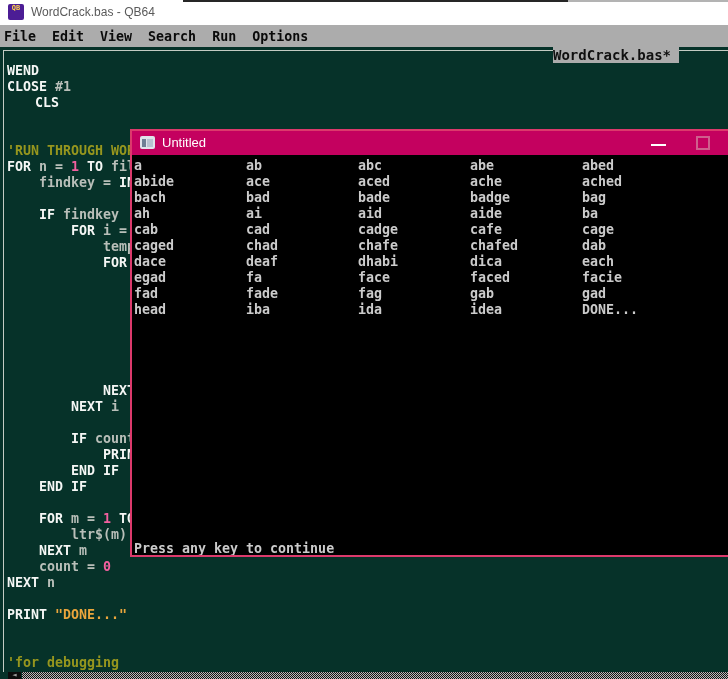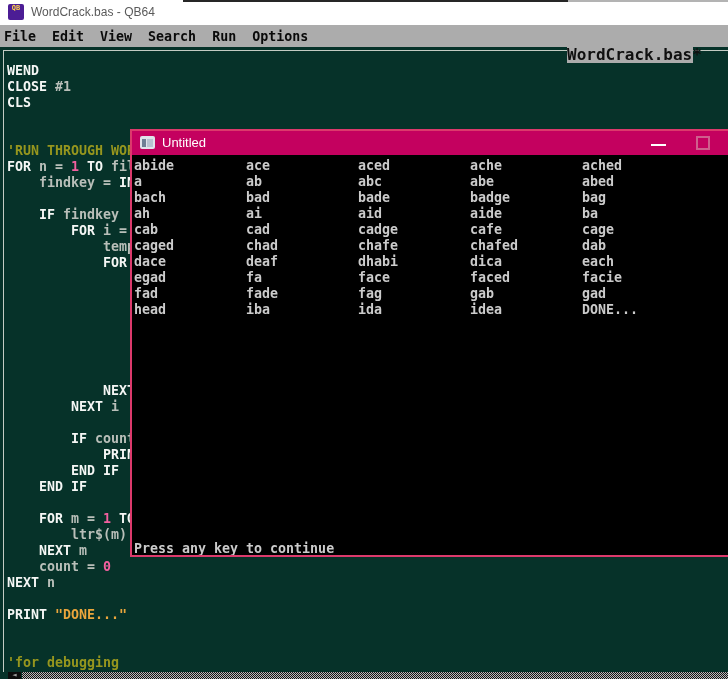--- a/index.html
+++ b/index.html
@@ -37,23 +37,23 @@
     padding-left:4px;box-sizing:border-box;gap:16px;
   }
   .menu-item{
     font-family:"DejaVu Sans Mono",monospace;font-weight:bold;font-size:13.3px;
     color:#0a0a0a;white-space:pre;
   }
   
   .frame-hline{position:absolute;left:3px;top:50px;width:725px;height:1px;background:var(--frame_line,#c3cbc3);z-index:1;}
   .frame-vline{position:absolute;left:3px;top:50px;width:1px;height:622px;background:var(--frame_line,#c3cbc3);z-index:1;}
   .editor-tab{
-    position:absolute;left:567px;top:47px;width:126px;height:16px;z-index:2;
+    position:absolute;left:553px;top:47px;width:126px;height:16px;z-index:2;
     background:var(--menu_bg,#acacac);
-    font-family:"DejaVu Sans Mono",monospace;font-weight:bold;font-size:16px;line-height:16px;
+    font-family:"DejaVu Sans Mono",monospace;font-weight:bold;font-size:14px;line-height:16px;
     color:var(--tab_text,#101010);white-space:pre;
   }
   
   .code-area{
     position:absolute;left:7px;top:63px;width:716px;z-index:2;
     font-family:"DejaVu Sans Mono",monospace;font-weight:bold;
     font-size:13.3px;line-height:16px;
   }
   .code-line{height:16px;white-space:pre;}
   .seg{white-space:pre;}
@@ -122,21 +122,21 @@
     <span class="menu-item">Options</span>
   </div>
 
 <div class="frame-hline"></div>
 <div class="frame-vline"></div>
 <div class="editor-tab">WordCrack.bas*</div>
 
 <div class="code-area">
     <div class="code-line"><span class="seg" style="color: var(--kw);">WEND</span></div>
     <div class="code-line"><span class="seg" style="color: var(--kw);">CLOSE </span><span class="seg" style="color: var(--id);">#1</span></div>
-    <div class="code-line"><span class="seg" style="color: var(--kw);">CLS</span></div>
+    <div class="code-line"><span class="seg" style="color: var(--kw); margin-left: 28px;">CLS</span></div>
     <div class="code-line"></div>
     <div class="code-line"></div>
     <div class="code-line"><span class="seg" style="color: var(--com);">'RUN THROUGH WOR</span></div>
     <div class="code-line"><span class="seg" style="color: var(--kw);">FOR </span><span class="seg" style="color: var(--id);">n = </span><span class="seg" style="color: var(--num);">1 </span><span class="seg" style="color: var(--kw);">TO </span><span class="seg" style="color: var(--id);">fil</span></div>
     <div class="code-line"><span class="seg" style="color: var(--id);">    findkey = </span><span class="seg" style="color: var(--kw);">IN</span></div>
     <div class="code-line"></div>
     <div class="code-line"><span class="seg" style="color: var(--kw);">    IF </span><span class="seg" style="color: var(--id);">findkey </span><span class="seg" style="color: var(--id);">'</span></div>
     <div class="code-line"><span class="seg" style="color: var(--kw);">        FOR </span><span class="seg" style="color: var(--id);">i = </span></div>
     <div class="code-line"><span class="seg" style="color: var(--id);">            temp</span></div>
     <div class="code-line"><span class="seg" style="color: var(--kw);">            FOR </span></div>
@@ -172,22 +172,22 @@
     <span class="untitled-window-icon">
       <span class="pane-l"></span>
       <span class="pane-r"></span>
     </span>
     <span class="output-title-text">Untitled</span>
     <span class="win-btn-minimize"></span>
     <span class="win-btn-maximize"></span>
   </div>
   <div class="output-client">
     <div class="word-grid">
+        <div class="word-row"><span class="word-cell">a</span><span class="word-cell">ab</span><span class="word-cell">abc</span><span class="word-cell">abe</span><span class="word-cell">abed</span></div>
         <div class="word-row"><span class="word-cell">abide</span><span class="word-cell">ace</span><span class="word-cell">aced</span><span class="word-cell">ache</span><span class="word-cell">ached</span></div>
-        <div class="word-row"><span class="word-cell">a</span><span class="word-cell">ab</span><span class="word-cell">abc</span><span class="word-cell">abe</span><span class="word-cell">abed</span></div>
         <div class="word-row"><span class="word-cell">bach</span><span class="word-cell">bad</span><span class="word-cell">bade</span><span class="word-cell">badge</span><span class="word-cell">bag</span></div>
         <div class="word-row"><span class="word-cell">ah</span><span class="word-cell">ai</span><span class="word-cell">aid</span><span class="word-cell">aide</span><span class="word-cell">ba</span></div>
         <div class="word-row"><span class="word-cell">cab</span><span class="word-cell">cad</span><span class="word-cell">cadge</span><span class="word-cell">cafe</span><span class="word-cell">cage</span></div>
         <div class="word-row"><span class="word-cell">caged</span><span class="word-cell">chad</span><span class="word-cell">chafe</span><span class="word-cell">chafed</span><span class="word-cell">dab</span></div>
         <div class="word-row"><span class="word-cell">dace</span><span class="word-cell">deaf</span><span class="word-cell">dhabi</span><span class="word-cell">dica</span><span class="word-cell">each</span></div>
         <div class="word-row"><span class="word-cell">egad</span><span class="word-cell">fa</span><span class="word-cell">face</span><span class="word-cell">faced</span><span class="word-cell">facie</span></div>
         <div class="word-row"><span class="word-cell">fad</span><span class="word-cell">fade</span><span class="word-cell">fag</span><span class="word-cell">gab</span><span class="word-cell">gad</span></div>
         <div class="word-row"><span class="word-cell">head</span><span class="word-cell">iba</span><span class="word-cell">ida</span><span class="word-cell">idea</span><span class="word-cell">DONE...</span></div>
       </div>
     <div class="press-key-line">Press any key to continue</div>

